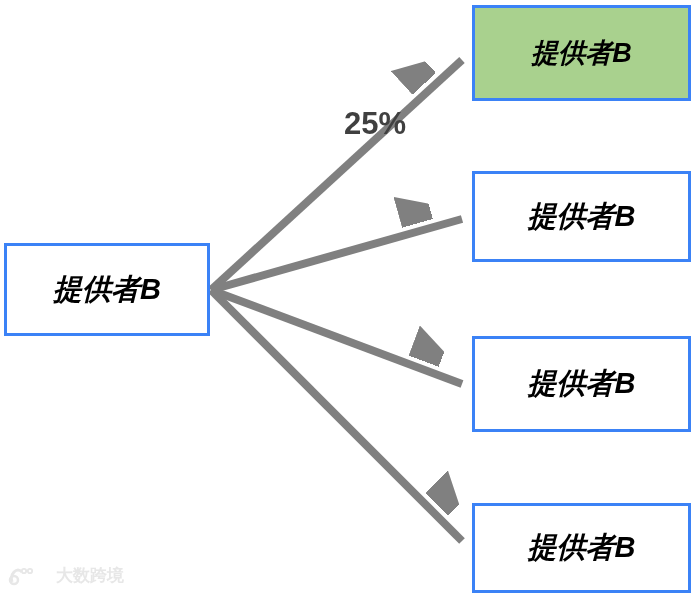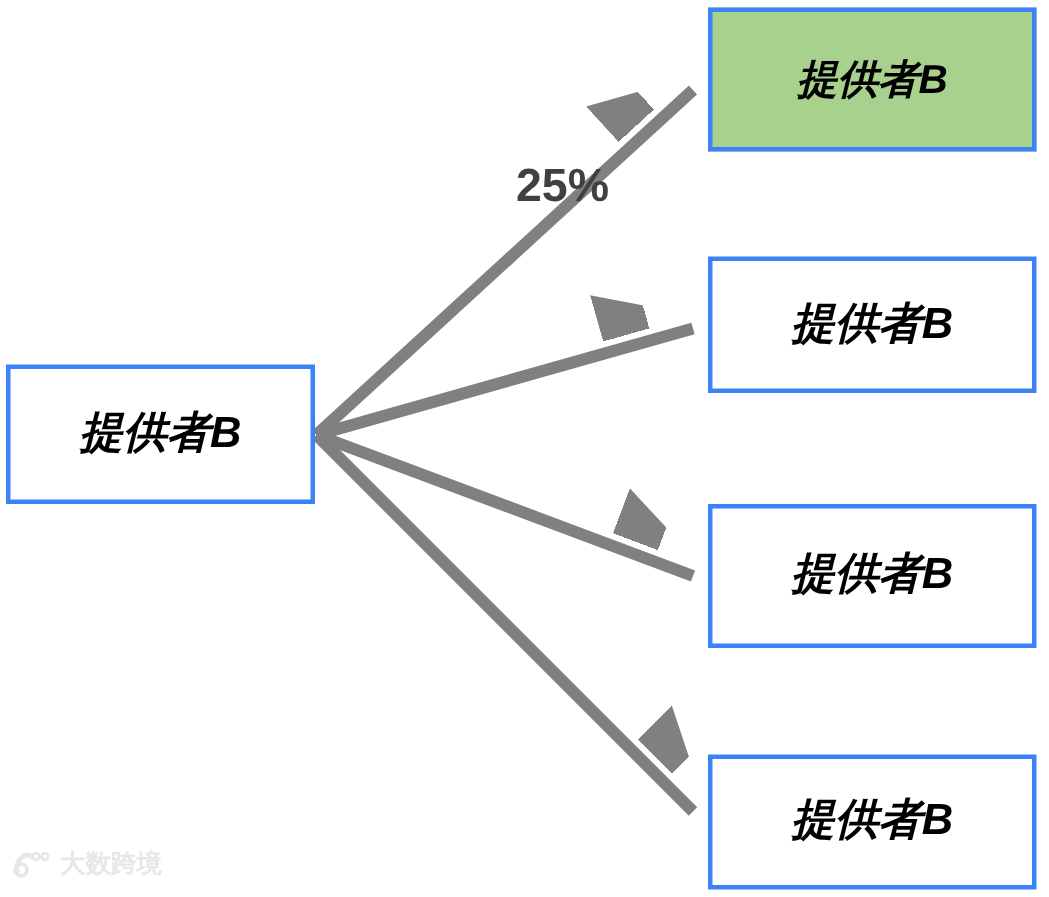--- a/index.html
+++ b/index.html
@@ -41,21 +41,21 @@
     font-weight:bold;
     color:#404040;
     letter-spacing:0px;
     margin-left:44px;
   }
   .watermark{
     position:absolute;
     left:8px;top:564px;
     display:flex;
     align-items:center;
-    gap:4px;
+    gap:20px;
     color:#e7e7e7;
     font-size:17px;
     font-weight:bold;
     user-select:none;
   }
   .watermark svg{display:block;}
 </style>
 </head>
 <body>
 

